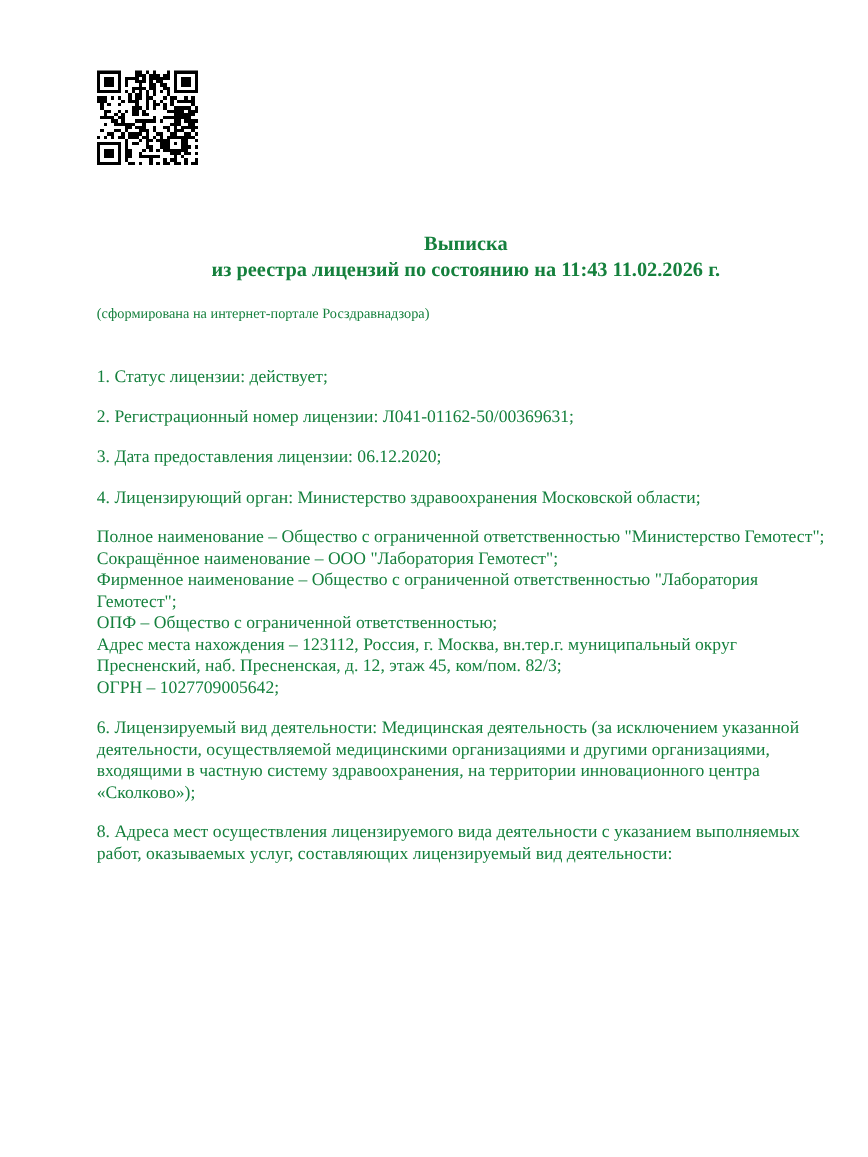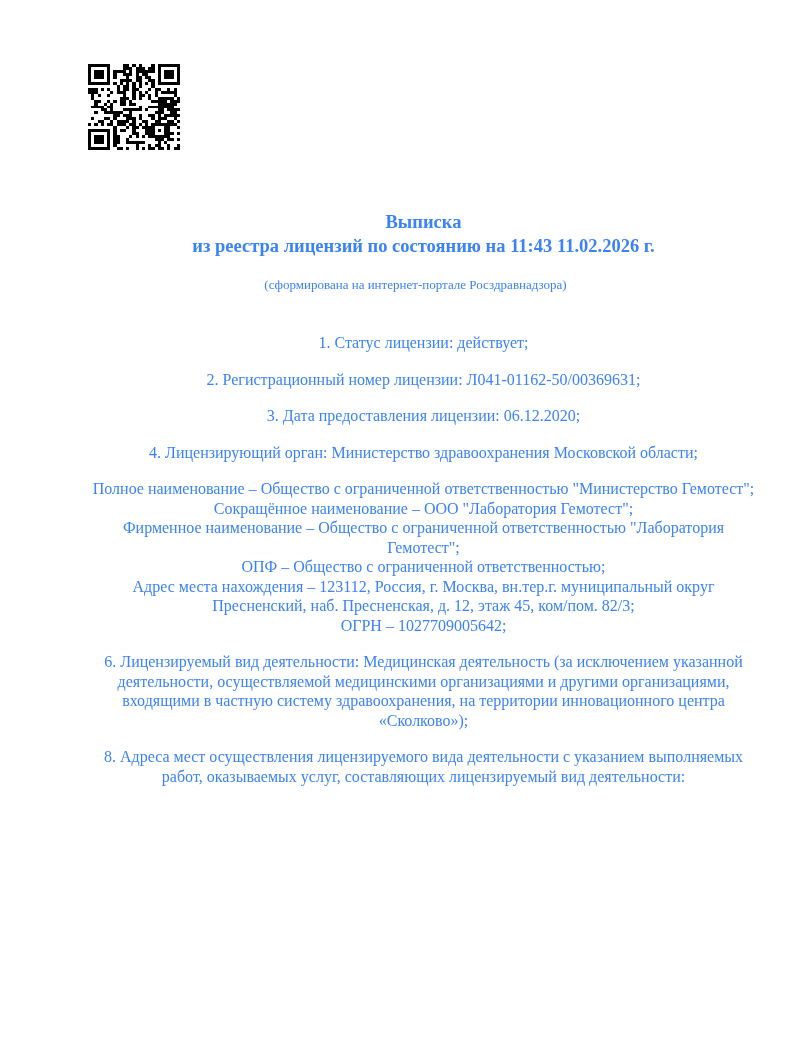--- a/index.html
+++ b/index.html
@@ -5,21 +5,21 @@
   html, body {
     margin: 0;
     padding: 0;
     background: #ffffff;
   }
   .page {
     position: relative;
     width: 789px;
     height: 1052px;
     background: #ffffff;
-    color: #3b82f6;
+    color: #15803d;
     font-family: "Liberation Serif", "DejaVu Serif", serif;
     overflow: hidden;
     box-sizing: border-box;
   }
   .qr {
     position: absolute;
     left: 88px;
     top: 64px;
     width: 92px;
     height: 86px;
@@ -33,27 +33,26 @@
     margin: 0;
     font-size: 18.5px;
     font-weight: bold;
     line-height: 24px;
     text-align: center;
   }
   .doc-subtitle {
     margin: 19px 16px 0 0;
     font-size: 13px;
     line-height: 15px;
-    text-align: center;
+    text-align: left;
   }
   .body-text {
     margin-top: 41px;
     font-size: 16px;
     line-height: 19.5px;
-    text-align: center;
   }
   .para {
     margin: 0 0 17px 0;
   }
   .org-details div { display: block; }
 </style>
 </head>
 <body>
 
 <div class="page">

